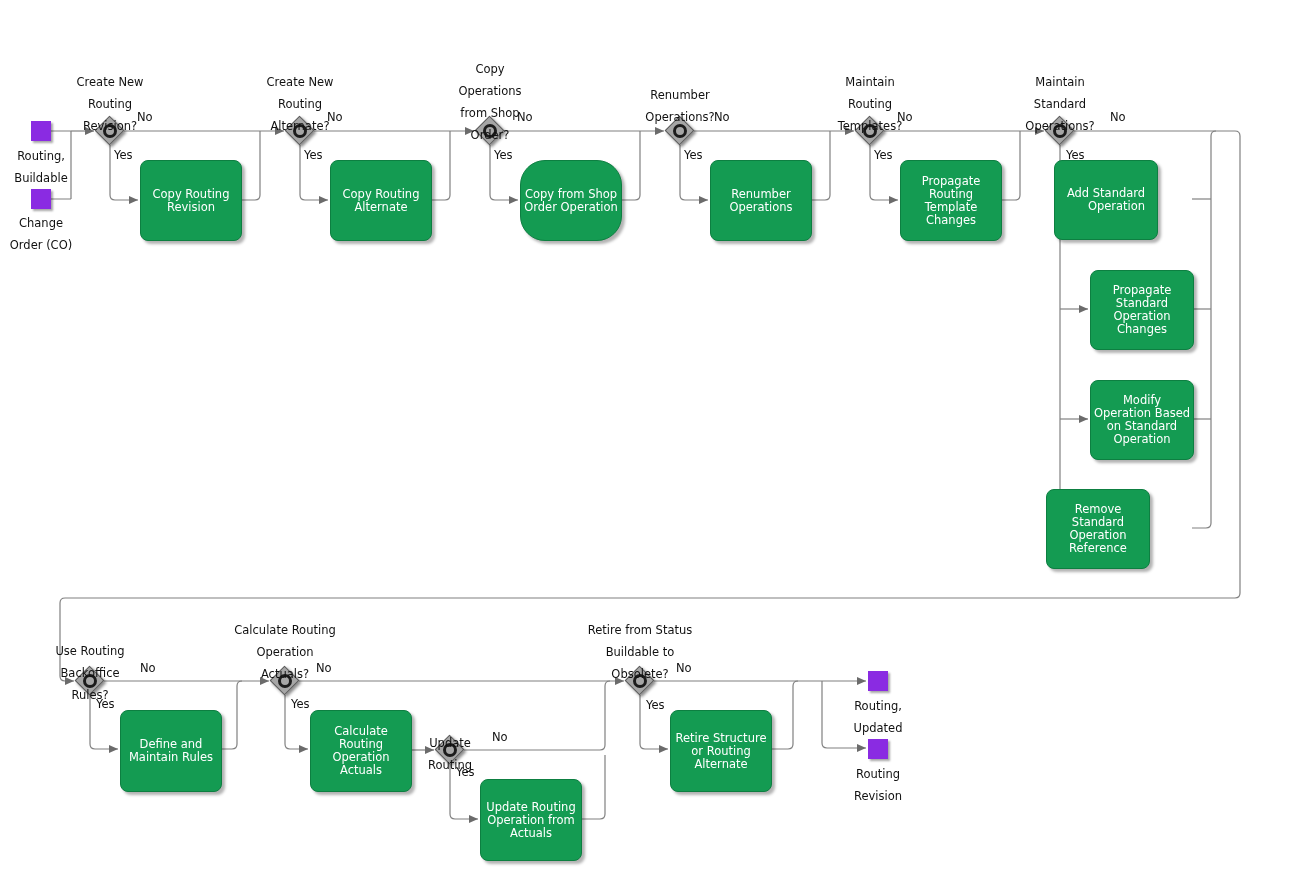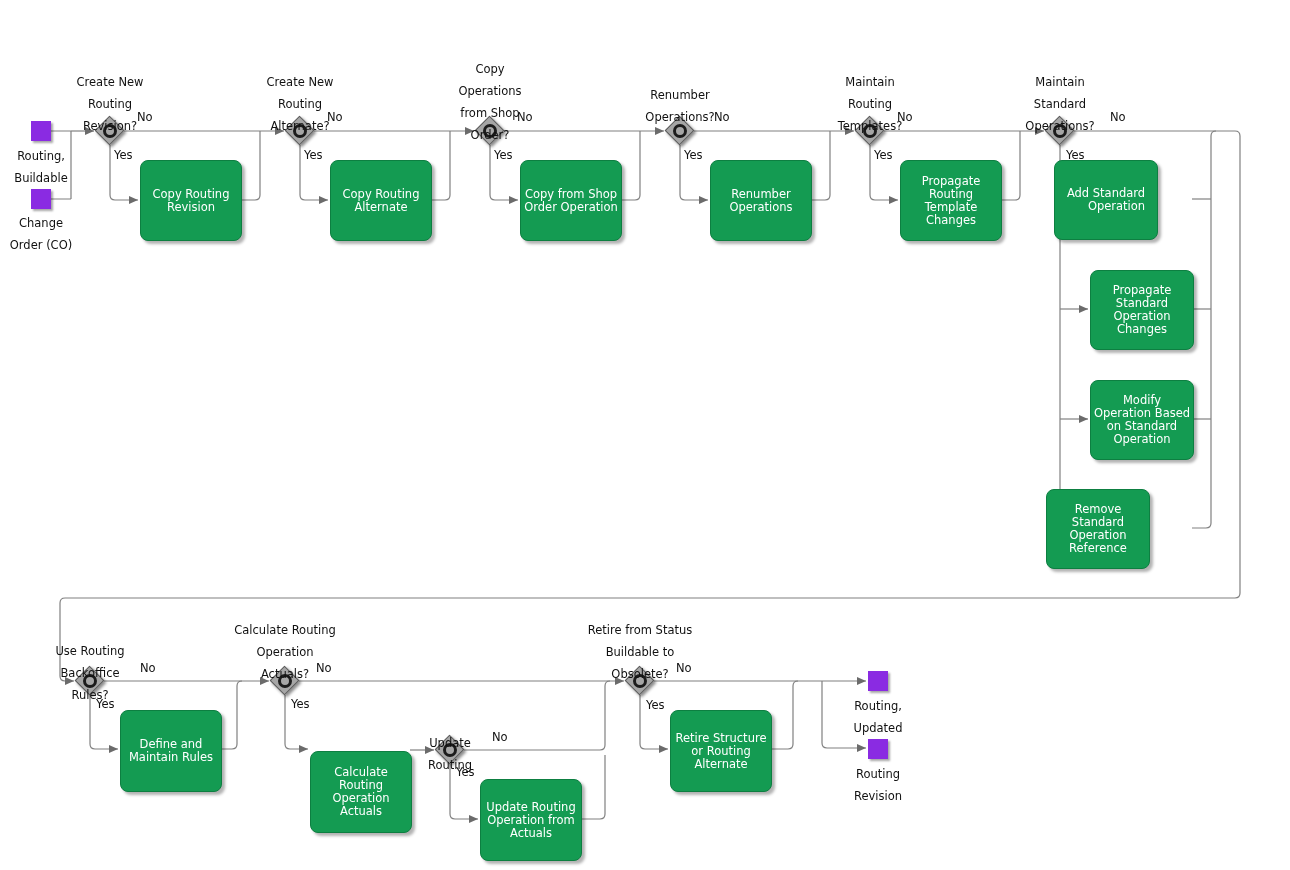--- a/index.html
+++ b/index.html
@@ -145,21 +145,21 @@
   <div class="edge" style="left:684px;top:149px;">Yes</div>
   <div class="edge" style="left:897px;top:111px;">No</div>
   <div class="edge" style="left:874px;top:149px;">Yes</div>
   <div class="edge" style="left:1110px;top:111px;">No</div>
   <div class="edge" style="left:1066px;top:149px;">Yes</div>
 
   <div class="proc" style="left:140px;top:160px;width:100px;height:79px;">Copy Routing
 Revision</div>
   <div class="proc" style="left:330px;top:160px;width:100px;height:79px;">Copy Routing
 Alternate</div>
-  <div class="proc" style="left:520px;top:160px;width:100px;height:79px;">Copy from Shop
+  <div class="proc" style="left:520px;top:160px;width:100px;height:79px;border-radius:25px;">Copy from Shop
 Order Operation</div>
   <div class="proc" style="left:710px;top:160px;width:100px;height:79px;">Renumber
 Operations</div>
   <div class="proc" style="left:900px;top:160px;width:100px;height:79px;">Propagate
 Routing
 Template
 Changes</div>
   <div class="proc" style="left:1054px;top:160px;width:102px;height:78px;text-align:right;">Add Standard
 Operation</div>
   <div class="proc" style="left:1090px;top:270px;width:102px;height:78px;">Propagate
@@ -207,21 +207,21 @@
   <div class="edge" style="left:96px;top:698px;">Yes</div>
   <div class="edge" style="left:316px;top:662px;">No</div>
   <div class="edge" style="left:291px;top:698px;">Yes</div>
   <div class="edge" style="left:492px;top:731px;">No</div>
   <div class="edge" style="left:456px;top:766px;">Yes</div>
   <div class="edge" style="left:676px;top:662px;">No</div>
   <div class="edge" style="left:646px;top:699px;">Yes</div>
 
   <div class="proc" style="left:120px;top:710px;width:100px;height:80px;">Define and
 Maintain Rules</div>
-  <div class="proc" style="left:310px;top:710px;width:100px;height:80px;margin-top:41px;">Calculate
+  <div class="proc" style="left:310px;top:710px;width:100px;height:80px;">Calculate
 Routing
 Operation
 Actuals</div>
   <div class="proc" style="left:480px;top:779px;width:100px;height:80px;">Update Routing
 Operation from
 Actuals</div>
   <div class="proc" style="left:670px;top:710px;width:100px;height:80px;">Retire Structure
 or Routing
 Alternate</div>
 

